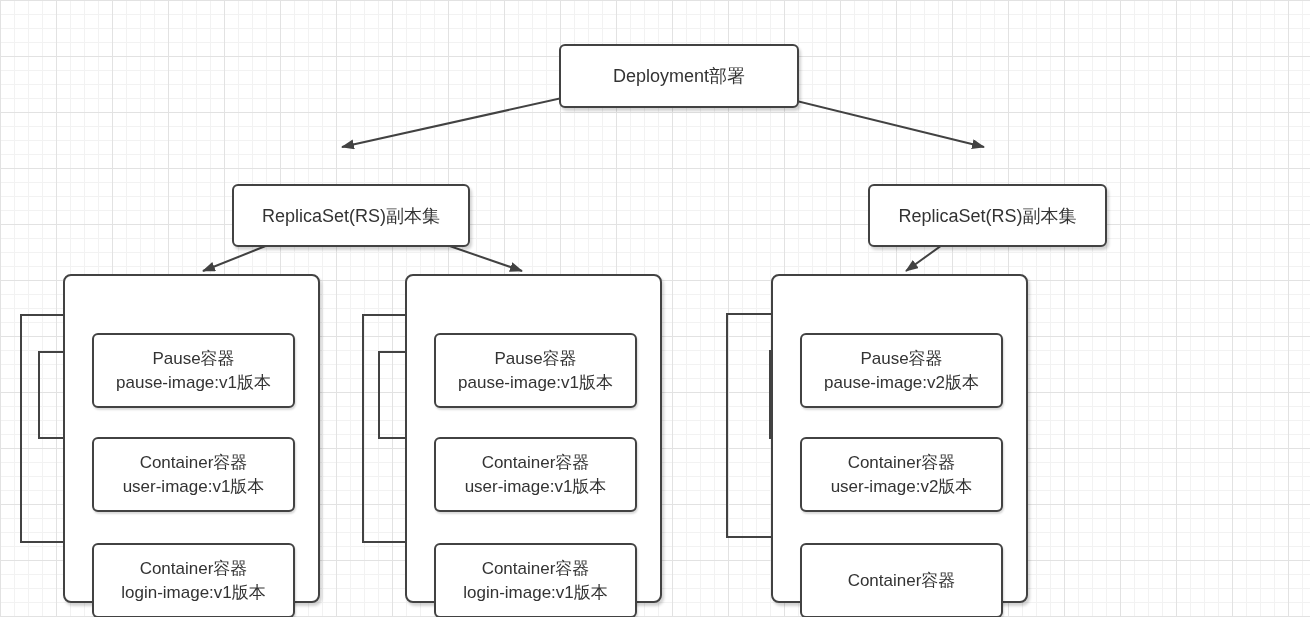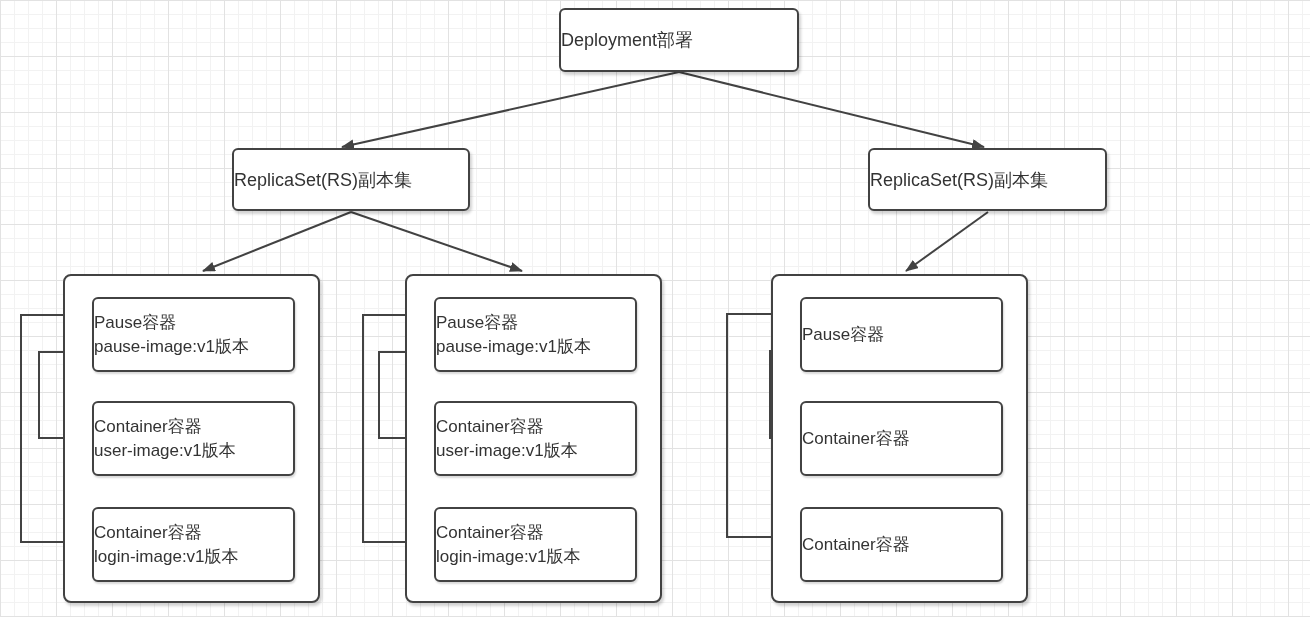--- a/index.html
+++ b/index.html
@@ -31,24 +31,25 @@
   }
   .node {
     position: absolute;
     box-sizing: border-box;
     background: #ffffff;
     border: 2px solid #424242;
     border-radius: 6px;
     color: #333333;
     display: flex;
     flex-direction: column;
-    align-items: flex-start;
+    align-items: center;
     justify-content: center;
     text-align: center;
     box-shadow: 2px 3px 3px rgba(0,0,0,0.18);
+    margin-top: 36px;
   }
   .node .line { font-size: 17px; line-height: 24px; white-space: nowrap; }
   .title-node .line { font-size: 18px; }
   .deployment { left: 559px; top: 8px;   width: 240px; height: 64px; }
   .rs1        { left: 232px; top: 148px; width: 238px; height: 63px; }
   .rs2        { left: 868px; top: 148px; width: 239px; height: 63px; }
   .pod {
     position: absolute;
     box-sizing: border-box;
     top: 274px; width: 257px; height: 329px;
@@ -138,22 +139,24 @@
     </div>
     <div class="node container-box c-login">
       <div class="line">Container容器</div>
       <div class="line">login-image:v1版本</div>
     </div>
   </div>
 
   <div class="pod pod3">
     <div class="node container-box c-pause">
       <div class="line">Pause容器</div>
+      <div class="line">pause-image:v2版本</div>
     </div>
     <div class="node container-box c-user">
       <div class="line">Container容器</div>
+      <div class="line">user-image:v2版本</div>
     </div>
     <div class="node container-box c-login">
       <div class="line">Container容器</div>
     </div>
   </div>
 
 </div>
 
 </body></html>

